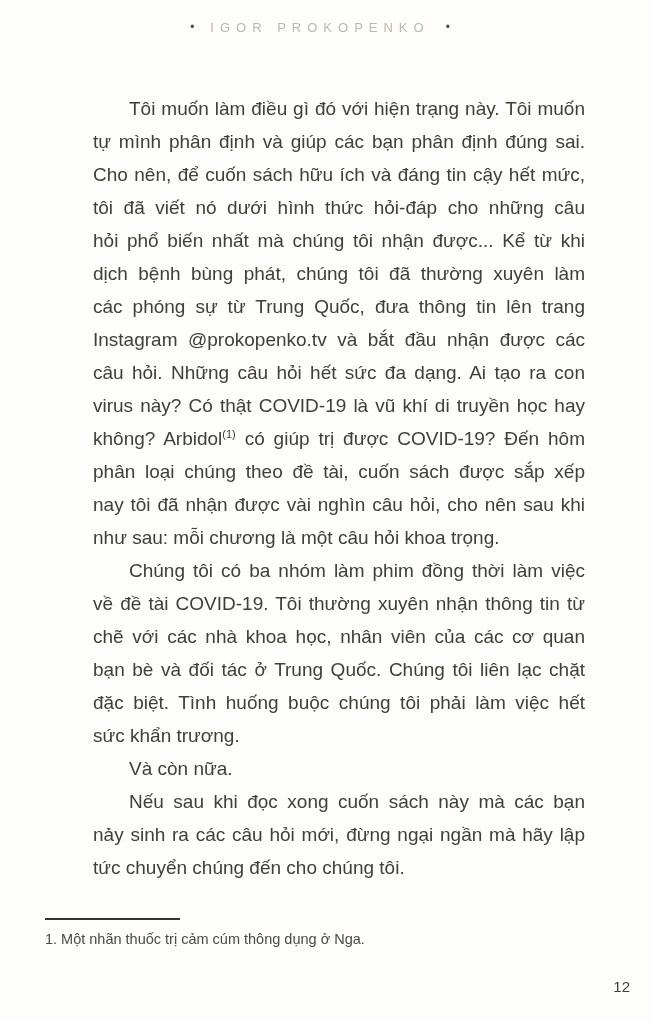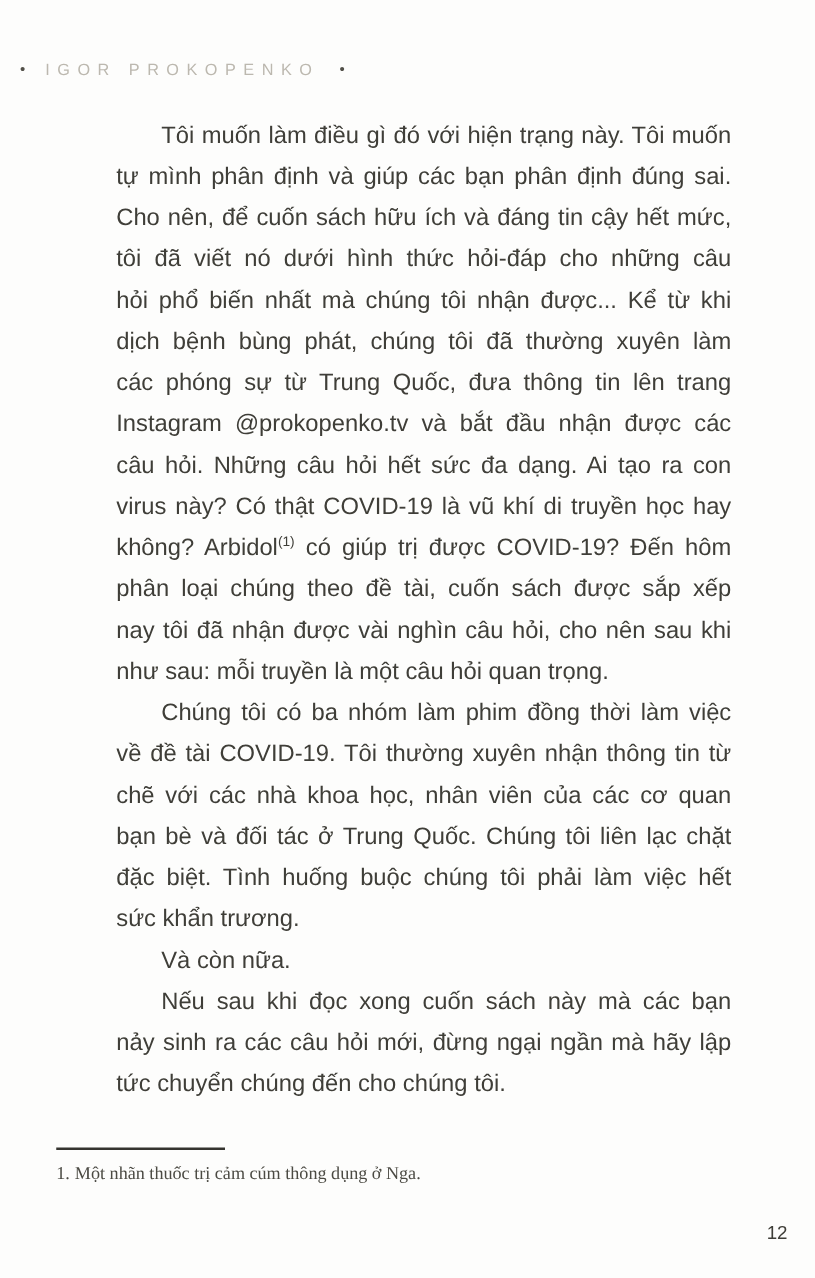--- a/index.html
+++ b/index.html
@@ -8,24 +8,24 @@
     width: 652px;
     height: 1022px;
     background: #fdfdfc;
     font-family: "Liberation Sans", sans-serif;
     overflow: hidden;
     margin: 0 auto;
   }
   
   .running-header {
     position: absolute;
-    top: 48px;
+    top: 20px;
     left: 0;
     width: 640px;
-    text-align: left;
+    text-align: center;
     font-size: 13px;
     color: #bcb8af;
     letter-spacing: 6px;
     white-space: nowrap;
   }
   .running-header .bullet {
     color: #514f48;
     letter-spacing: 0;
     margin: 0 16px;
     font-size: 12px;
@@ -67,21 +67,20 @@
   }
   .footnote {
     position: absolute;
     top: 929px;
     left: 45px;
     width: 565px;
     font-size: 14.5px;
     line-height: 20px;
     color: #4b4a43;
     white-space: nowrap;
-    font-family: Liberation Serif, serif;
   }
   .footnote .marker { margin-right: 4px; }
   
   .page-number {
     position: absolute;
     top: 978px;
     left: 0;
     width: 630px;
     text-align: right;
     font-size: 15px;
@@ -102,21 +101,21 @@
     <div class="bl">tôi đã viết nó dưới hình thức hỏi-đáp cho những câu</div>
     <div class="bl">hỏi phổ biến nhất mà chúng tôi nhận được... Kể từ khi</div>
     <div class="bl">dịch bệnh bùng phát, chúng tôi đã thường xuyên làm</div>
     <div class="bl">các phóng sự từ Trung Quốc, đưa thông tin lên trang</div>
     <div class="bl">Instagram @prokopenko.tv và bắt đầu nhận được các</div>
     <div class="bl">câu hỏi. Những câu hỏi hết sức đa dạng. Ai tạo ra con</div>
     <div class="bl">virus này? Có thật COVID-19 là vũ khí di truyền học hay</div>
     <div class="bl"><span>không? Arbidol</span><sup>(1)</sup><span> có giúp trị được COVID-19? Đến hôm</span></div>
     <div class="bl">phân loại chúng theo đề tài, cuốn sách được sắp xếp</div>
     <div class="bl">nay tôi đã nhận được vài nghìn câu hỏi, cho nên sau khi</div>
-    <div class="bl final">như sau: mỗi truyền là một câu hỏi quan trọng.</div>
+    <div class="bl final">như sau: mỗi chương là một câu hỏi khoa trọng.</div>
     <div class="bl ind">Chúng tôi có ba nhóm làm phim đồng thời làm việc</div>
     <div class="bl">về đề tài COVID-19. Tôi thường xuyên nhận thông tin từ</div>
     <div class="bl">chẽ với các nhà khoa học, nhân viên của các cơ quan</div>
     <div class="bl">bạn bè và đối tác ở Trung Quốc. Chúng tôi liên lạc chặt</div>
     <div class="bl">đặc biệt. Tình huống buộc chúng tôi phải làm việc hết</div>
     <div class="bl final">sức khẩn trương.</div>
     <div class="bl ind final">Và còn nữa.</div>
     <div class="bl ind">Nếu sau khi đọc xong cuốn sách này mà các bạn</div>
     <div class="bl">nảy sinh ra các câu hỏi mới, đừng ngại ngần mà hãy lập</div>
     <div class="bl final">tức chuyển chúng đến cho chúng tôi.</div>

